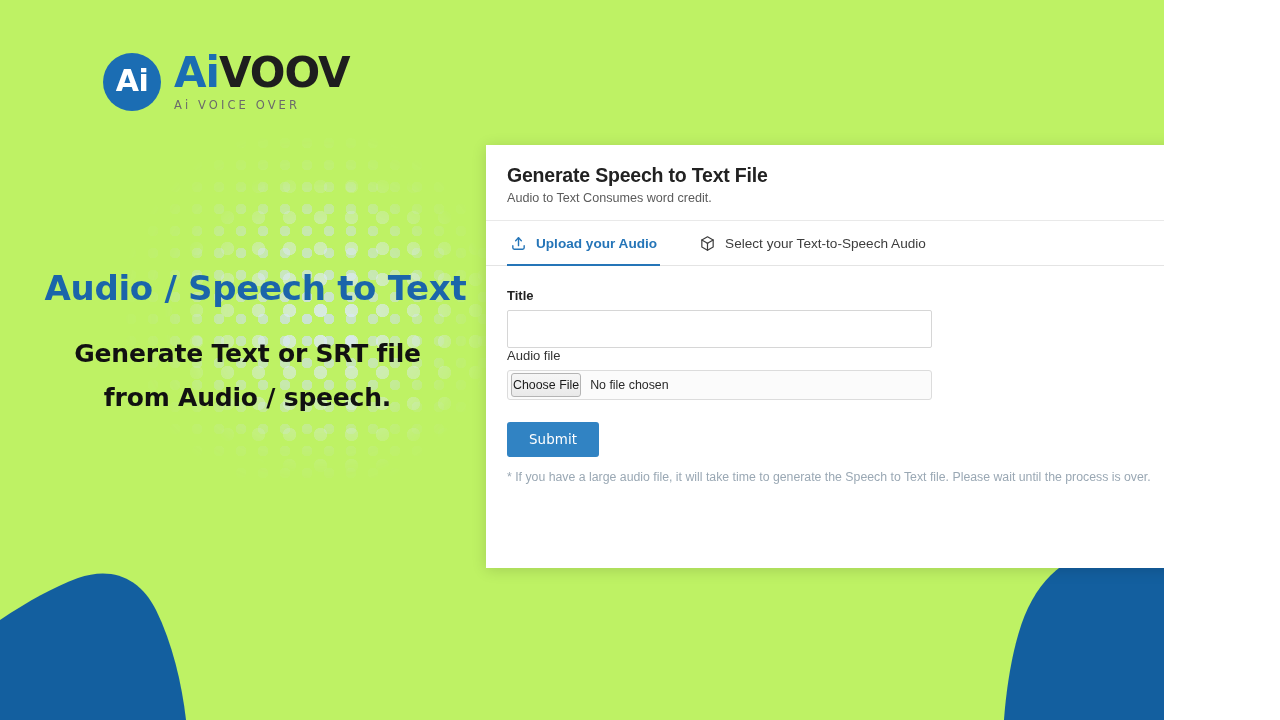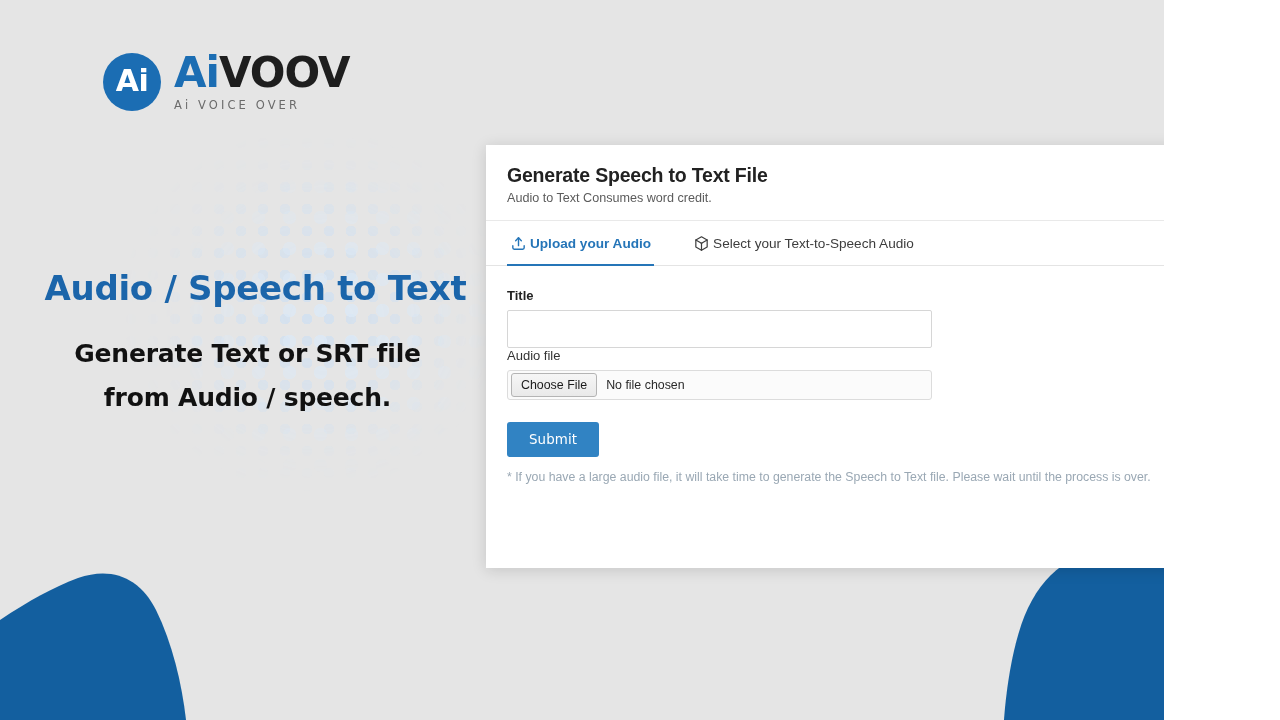--- a/index.html
+++ b/index.html
@@ -13,21 +13,21 @@
   body {
     font-family: "Liberation Sans", sans-serif;
     background: #ffffff;
     position: relative;
   }
 
   #stage {
     position: relative;
     width: 1164px;
     height: 720px;
-    background: #e5e5e5;
+    background: #bef264;
     overflow: hidden;
   }
 
   
   .bg-layer {
     position: absolute;
     inset: 0;
     width: 1280px;
     height: 720px;
     pointer-events: none;
@@ -164,21 +164,21 @@
   
   .tabs {
     display: flex;
     align-items: stretch;
     border-bottom: 1px solid #e4e4e4;
     padding: 0 21px;
   }
   .tab {
     display: flex;
     align-items: center;
-    gap: 3px;
+    gap: 9px;
     padding: 14px 3px 13px 3px;
     margin-right: 36px;
     font-size: 13.6px;
     color: #3d3d3d;
     cursor: pointer;
     position: relative;
     white-space: nowrap;
   }
   .tab.active { color: #2575b8; font-weight: bold; }
   .tab.active::after {
@@ -228,21 +228,21 @@
     background: #fbfbfb;
     overflow: hidden;
   }
   .choose-btn {
     font-family: "Liberation Sans", sans-serif;
     font-size: 12.4px;
     color: #1b1b1b;
     background: linear-gradient(#f6f6f6, #e9e9e9);
     border: 1px solid #b4b4b4;
     border-radius: 3px;
-    padding: 3px 9px;
+    padding: 3px 1px;
     margin: 2px 0 2px 3px;
     cursor: pointer;
     line-height: 1.3;
   }
   .file-name {
     font-size: 12.4px;
     color: #2a2a2a;
     padding-left: 9px;
   }
   .submit-btn {

